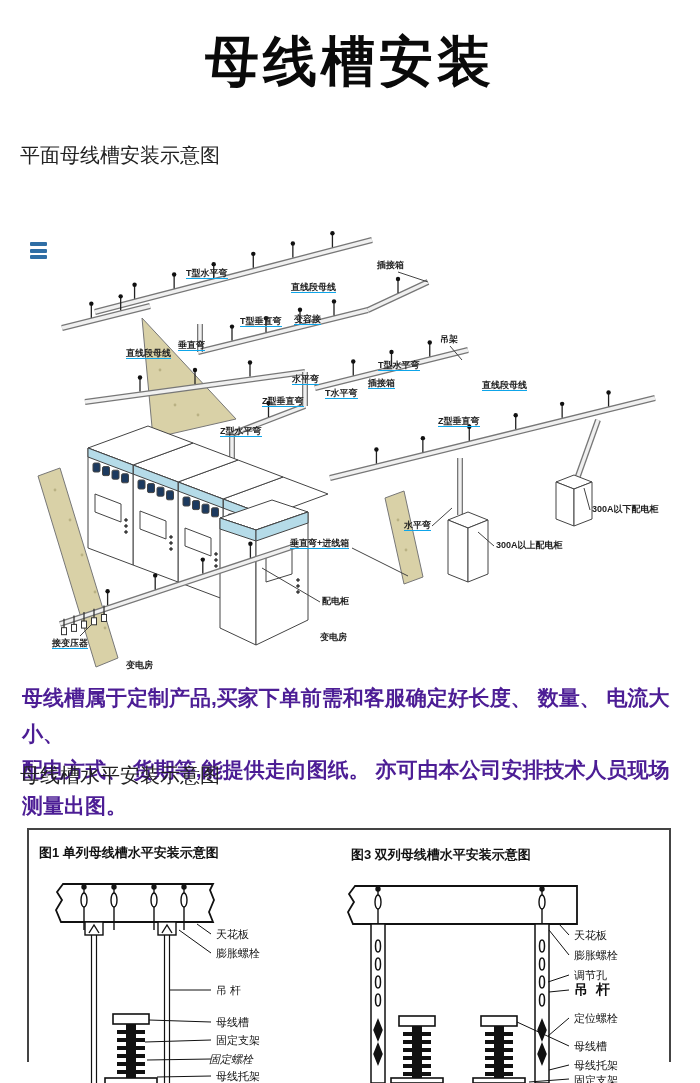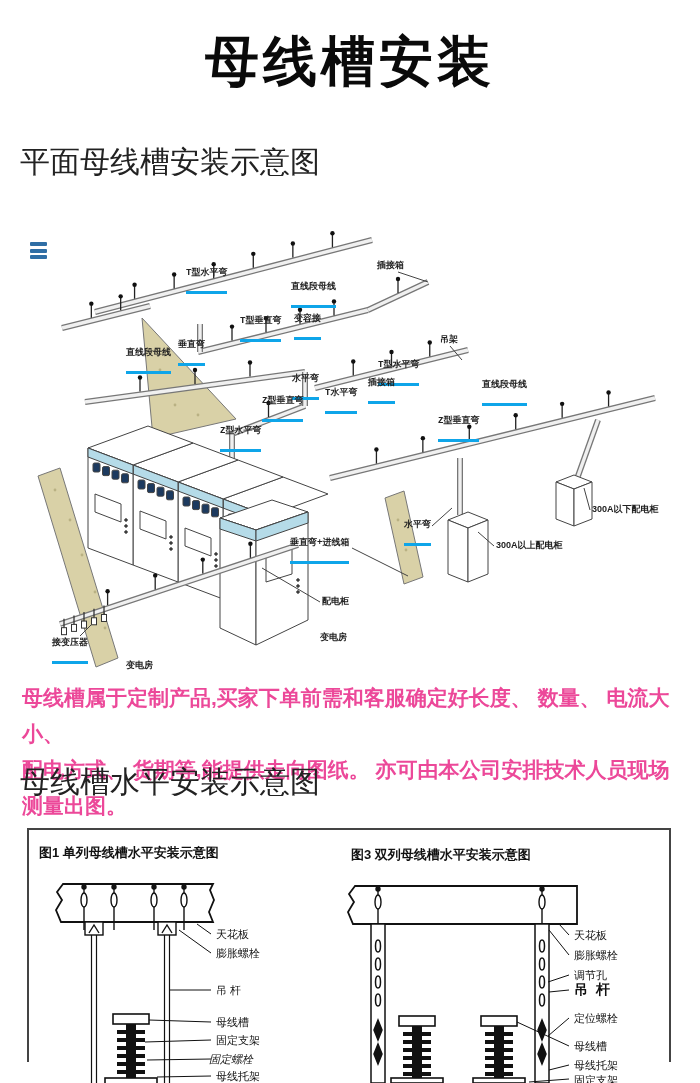--- a/index.html
+++ b/index.html
@@ -1,32 +1,32 @@
 <!DOCTYPE html>
 <html><head>
 <meta charset="utf-8">
 <style>
   html,body{margin:0;padding:0;background:#fff;}
   .page{position:relative;width:700px;height:1083px;background:#fff;overflow:hidden;
         font-family:"Liberation Sans", sans-serif;}
   .title{position:absolute;top:26px;left:0;width:700px;text-align:center;
          font-size:54px;font-weight:700;color:#0a0a0a;letter-spacing:4px;margin:0;}
-  .sec-head{position:absolute;left:20px;margin:0;font-size:30px;font-weight:400;color:#222;}
+  .sec-head{position:absolute;left:20px;margin:0;font-size:20px;font-weight:400;color:#222;}
   #head-plane{top:142px;}
   #head-horiz{top:762px;}
   .note{position:absolute;left:22px;top:680px;width:665px;margin:0;
         font-size:21px;font-weight:700;line-height:36px;color:#c84a4e;}
   .diagram1{position:absolute;left:0;top:220px;width:700px;height:460px;}
   .diagram2{position:absolute;left:27px;top:828px;width:644px;height:234px;
             border:2px solid #444;border-bottom:none;box-sizing:border-box;background:#fff;}
   .diagram1 svg,.diagram2 svg{position:absolute;left:0;top:0;}
   .menu-icon{position:absolute;left:30px;top:22px;width:18px;height:20px;cursor:pointer;}
   .menu-icon i{display:block;width:17px;height:4px;margin-bottom:2.5px;background:#2f6ea5;border-radius:1px;}
   .dg-label{position:absolute;font-size:9px;font-weight:700;color:#222;white-space:nowrap;line-height:10px;}
-  .dg-label.u{border-bottom:3px solid #0ea5e9;padding-bottom:13px;font-family:Liberation Mono, monospace;}
+  .dg-label.u{border-bottom:1px solid #0ea5e9;padding-bottom:0;}
   .d2-label{position:absolute;font-size:11px;font-weight:400;color:#111;white-space:nowrap;line-height:12px;}
   .d2-label.big{font-size:14px;font-weight:700;letter-spacing:2px;}
   .cap{position:absolute;font-size:13px;font-weight:700;color:#111;white-space:nowrap;}
 </style>
 </head>
 <body>
 
 <div class="page">
 
   <h1 class="title">母线槽安装</h1>
@@ -369,21 +369,21 @@
       <span class="dg-label u" style="left: 404px; top: 300px;">水平弯</span>
       <span class="dg-label u" style="left: 290px; top: 318px;">垂直弯+进线箱</span>
       <span class="dg-label" style="left: 496px; top: 320px;">300A以上配电柜</span>
       <span class="dg-label" style="left: 592px; top: 284px;">300A以下配电柜</span>
       <span class="dg-label" style="left: 322px; top: 376px;">配电柜</span>
       <span class="dg-label" style="left: 320px; top: 412px;">变电房</span>
       <span class="dg-label u" style="left: 52px; top: 418px; text-align: center;">接变压器</span>
       <span class="dg-label" style="left: 126px; top: 440px;">变电房</span>
     </div>
 
-  <p class="note" style="color: #ec4899;">
+  <p class="note" style="color: #4c1d95;">
     <span>母线槽属于定制产品,买家下单前需和客服确定好长度、 数量、 电流大小、</span><br>
     <span>配电方式、 货期等,能提供走向图纸。 亦可由本公司安排技术人员现场测量出图。</span>
   </p>
 
   <h2 class="sec-head" id="head-horiz">母线槽水平安装示意图</h2>
 
   <div class="diagram2" id="diagram2">
     <svg id="d2svg" width="640" height="253" viewBox="0 0 640 253">
 
       <g>

